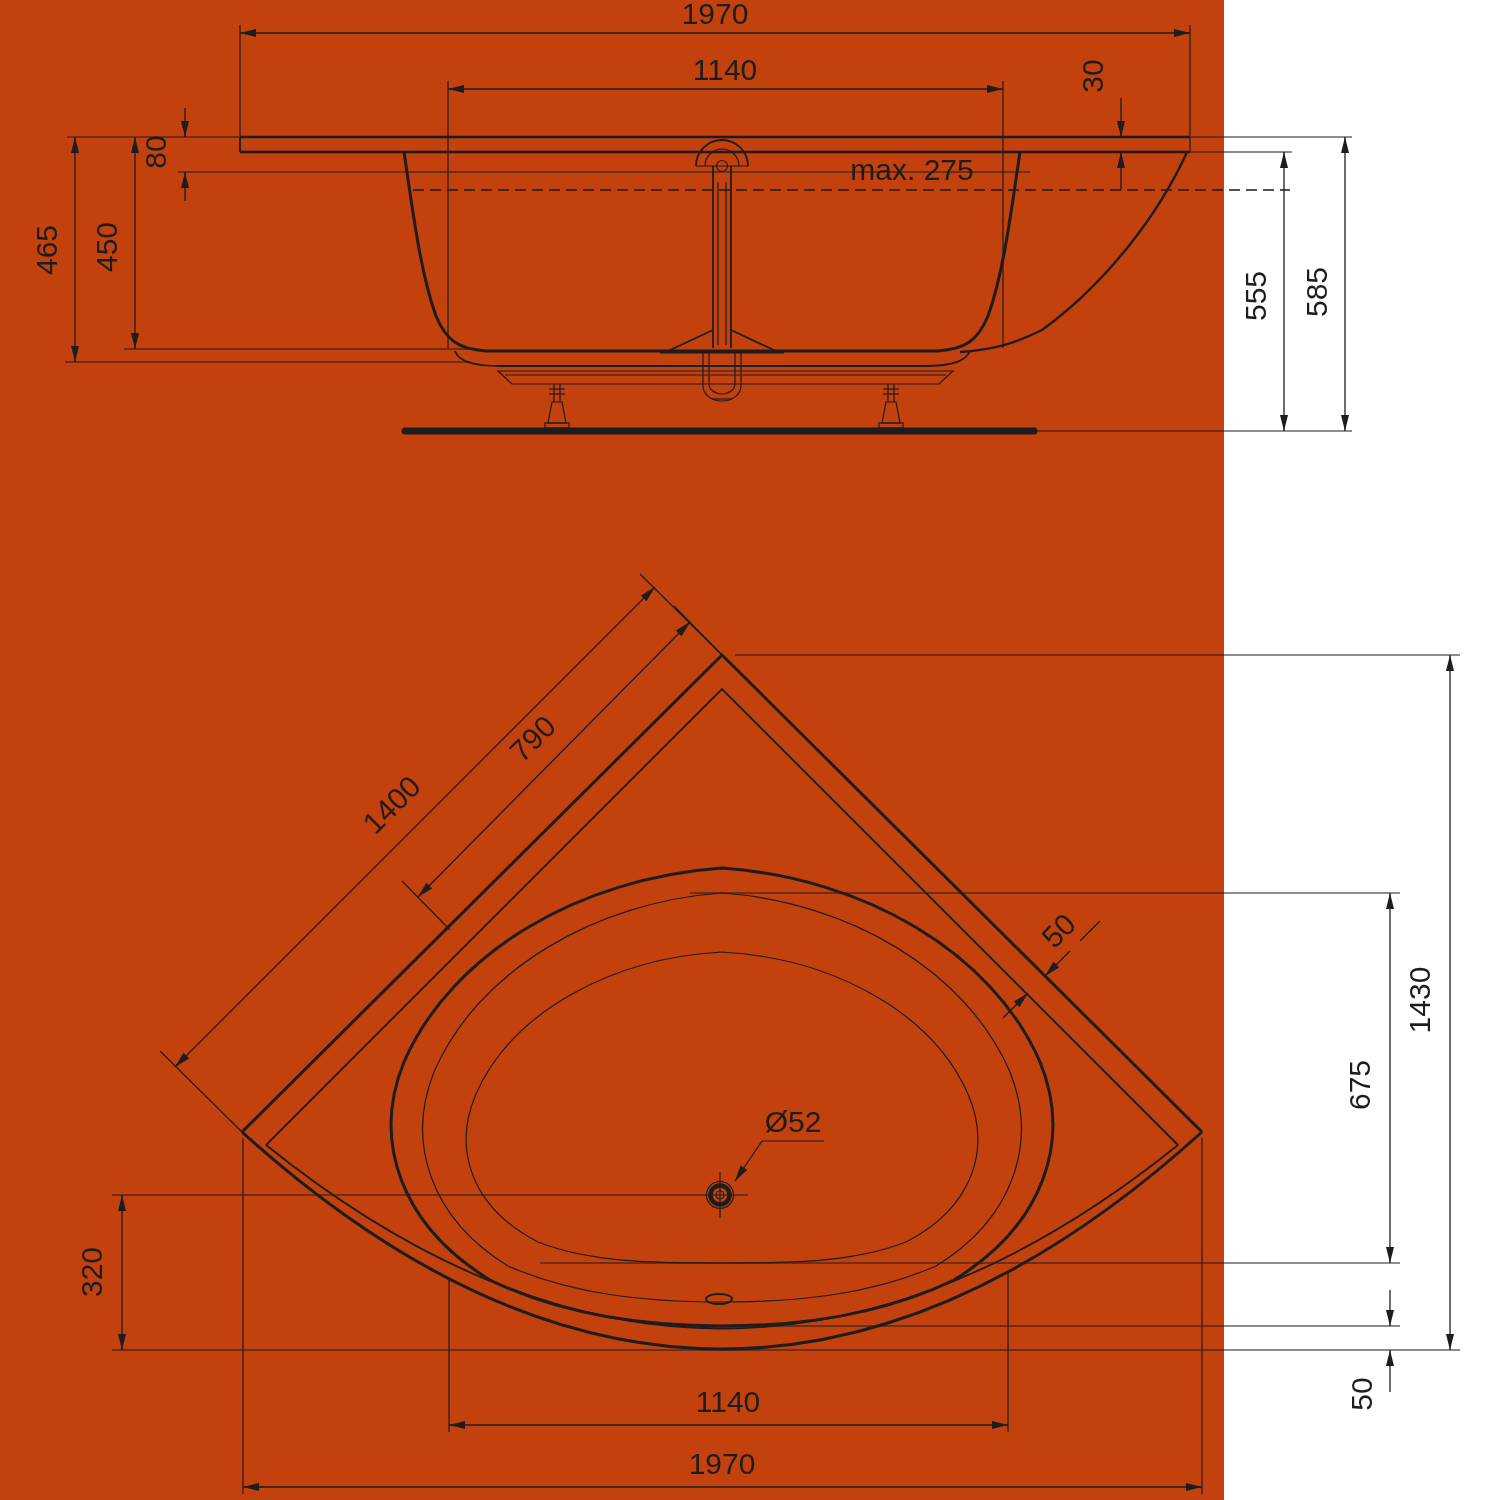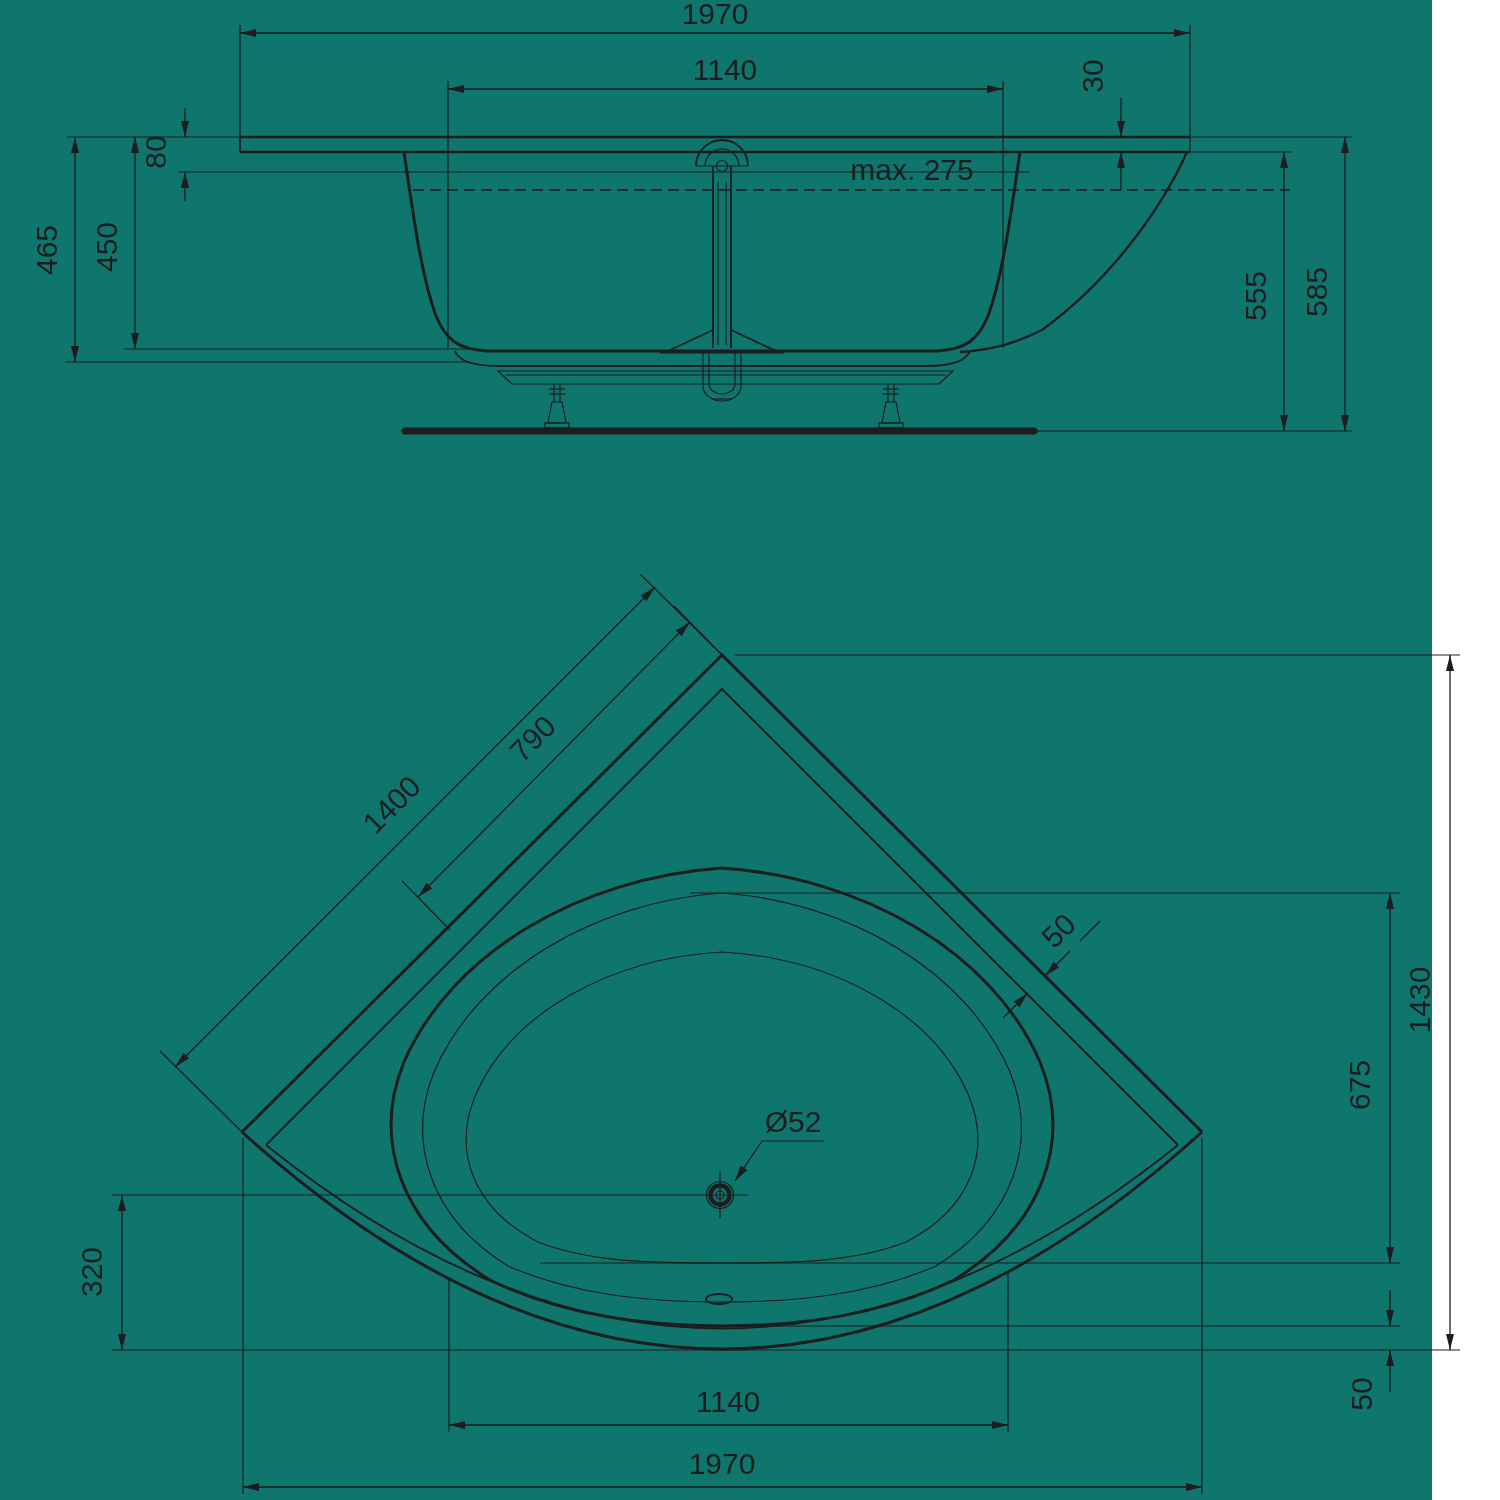--- a/index.html
+++ b/index.html
@@ -1,16 +1,16 @@
 <!DOCTYPE html>
 <html><head>
 <meta charset="utf-8">
 <style>
   html,body{margin:0;padding:0;background:#ffffff;}
-  .stage{width:1432px;height:1500px;position:relative;background:#0f766e;}
+  .stage{width:1224px;height:1500px;position:relative;background:#c2410c;}
   svg{display:block;}
   text{font-family:"Liberation Sans","DejaVu Sans",sans-serif;
        font-size:30px;fill:#1d1d1f;}
   .thin{stroke:#1d1d1f;stroke-width:1.2;fill:none;}
   .med{stroke:#1d1d1f;stroke-width:1.8;fill:none;}
   .thick{stroke:#1d1d1f;stroke-width:3;fill:none;}
   .thick2{stroke:#1d1d1f;stroke-width:2.4;fill:none;}
   .dash{stroke:#1d1d1f;stroke-width:1.4;fill:none;stroke-dasharray:11 6;}
   .dim{stroke:#1d1d1f;stroke-width:1.3;fill:none;}
 </style>

